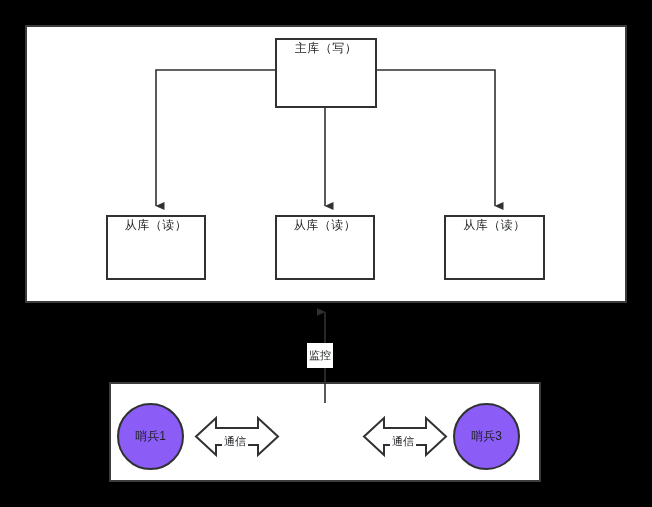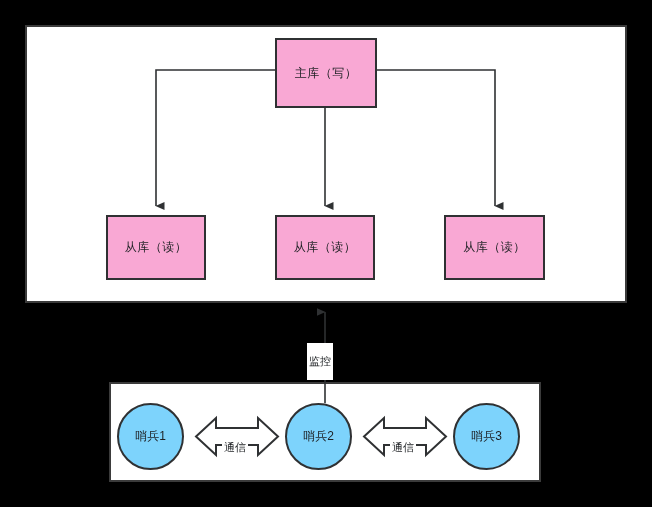--- a/index.html
+++ b/index.html
@@ -22,25 +22,25 @@
     background: #ffffff;
     border: 2px solid #3b3b3b;
     box-sizing: border-box;
   }
   #db-panel  { left: 25px;  top: 25px;  width: 602px; height: 278px; }
   #sentinel-panel { left: 109px; top: 382px; width: 432px; height: 100px; }
 
   
   .db-box {
     position: absolute;
-    background: #f9a8d4;
+    background: #ffffff;
     border: 2px solid #2f3133;
     box-sizing: border-box;
     display: flex;
-    align-items: center;
+    align-items: flex-start;
     justify-content: center;
     color: #1d2023;
     font-size: 12px;
     letter-spacing: 0.5px;
     white-space: nowrap;
   }
   #master-box { left: 275px; top: 38px;  width: 102px; height: 70px; }
   #slave1-box { left: 106px; top: 215px; width: 100px; height: 65px; }
   #slave2-box { left: 275px; top: 215px; width: 100px; height: 65px; }
   #slave3-box { left: 444px; top: 215px; width: 101px; height: 65px; }
@@ -53,41 +53,41 @@
     pointer-events: none;
   }
 
   
   .sentinel {
     position: absolute;
     width: 67px;
     height: 67px;
     border-radius: 50%;
     border: 2px solid #2f3133;
-    background: #7dd3fc;
+    background: #8b5cf6;
     box-sizing: border-box;
     display: flex;
     align-items: center;
     justify-content: center;
     color: #1d2023;
     font-size: 12px;
     white-space: nowrap;
   }
   #sentinel1 { left: 117px; top: 403px; }
   #sentinel2 { left: 285px; top: 403px; }
   #sentinel3 { left: 453px; top: 403px; text-align: right; }
 
   
   .wire-label {
     position: absolute;
     background: #ffffff;
     color: #1d2023;
     font-size: 11px;
     line-height: 13px;
-    padding: 12px 2px;
+    padding: 6px 2px;
     white-space: nowrap;
     text-align: center;
   }
   #monitor-label { left: 307px; top: 343px; }
   #comm-label-1  { left: 222px; top: 429px; }
   #comm-label-2  { left: 390px; top: 429px; }
 </style>
 </head>
 <body>
 
@@ -149,23 +149,20 @@
   <div class="db-box" id="slave3-box">
     <span>从库（读）</span>
   </div>
 
   <div class="wire-label" id="monitor-label">监控</div>
 
   <div class="sentinel" id="sentinel1">
     <span>哨兵1</span>
   </div>
 
-  <div class="sentinel" id="sentinel2">
-    <span>哨兵2</span>
-  </div>
 
   <div class="sentinel" id="sentinel3">
     <span>哨兵3</span>
   </div>
 
   <div class="wire-label" id="comm-label-1">通信</div>
 
   <div class="wire-label" id="comm-label-2">通信</div>
 
 </div>

